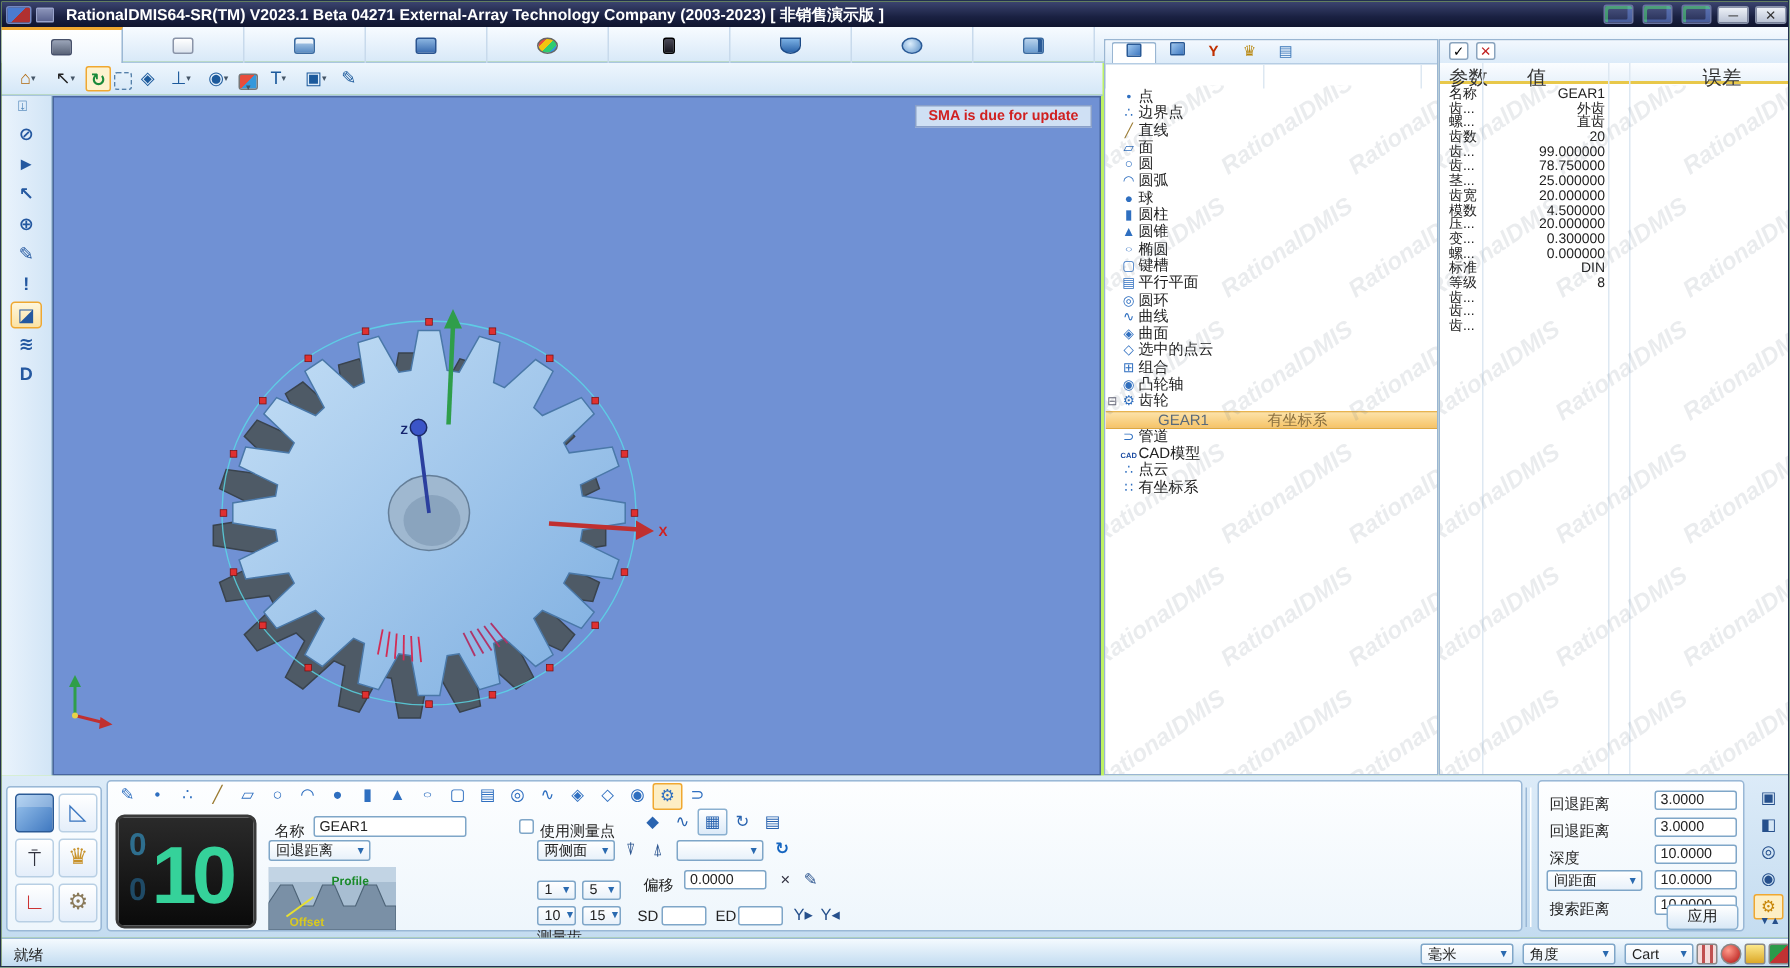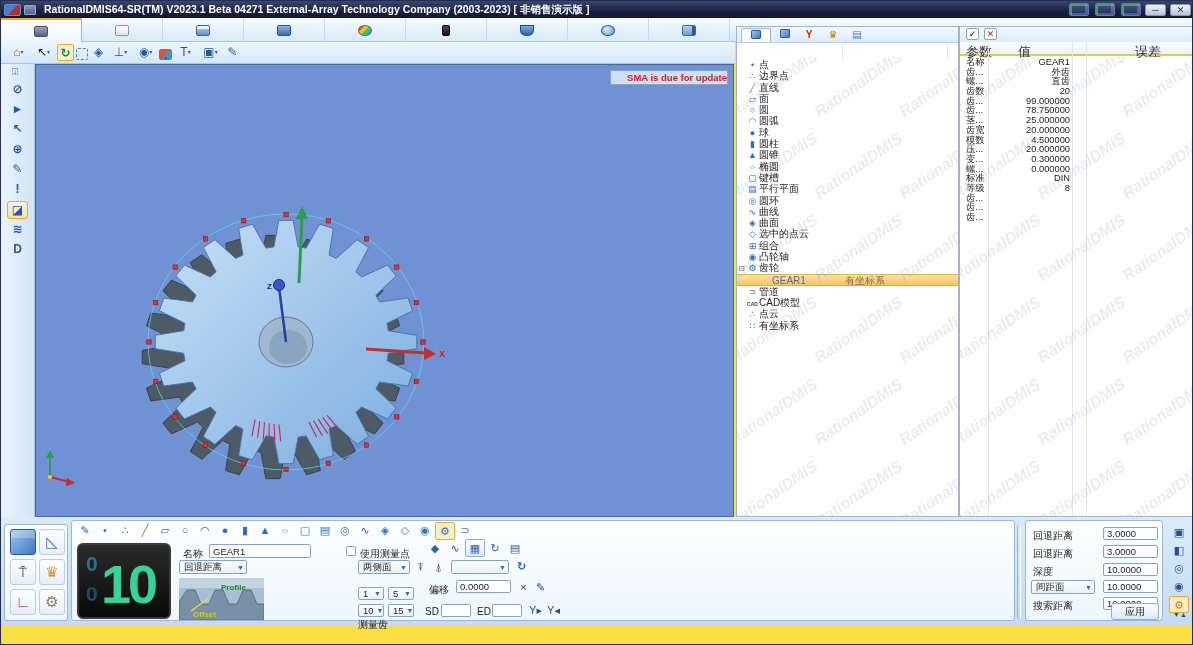--- a/index.html
+++ b/index.html
@@ -1,17 +1,17 @@
 <!DOCTYPE html>
 <html><head>
 <meta charset="utf-8">
 <style>
   html,body{margin:0;padding:0;background:#8ea6c8;}
   *{box-sizing:border-box;font-family:"Liberation Sans","DejaVu Sans",sans-serif;}
-  .app{position:relative;width:1193px;height:645px;background:#fde047;overflow:hidden;border:1px solid #22304f;}
+  .app{position:relative;width:1193px;height:645px;background:#bef264;overflow:hidden;border:1px solid #22304f;}
   
   .titlebar{position:absolute;left:0;top:0;width:1193px;height:17px;background:linear-gradient(#3c4570,#1a2142 60%,#10152e);color:#fff;display:flex;align-items:center;font-size:10.5px;font-weight:bold;}
   .applogo{width:17px;height:12px;margin:0 3px 0 3px;border-radius:2px;background:linear-gradient(135deg,#4a7bd0 50%,#b03030 50%);border:1px solid #7488c0;}
   .applogo2{width:12px;height:10px;margin-right:8px;border-radius:1px;background:linear-gradient(#8a93b8,#5a6390);border:1px solid #9aa4cc;}
   .tbx{width:20px;height:13px;border-radius:2px;background:linear-gradient(#4a5480,#262e56);border:1px solid #6a74a0;margin-left:6px;box-shadow:inset 2px 2px 0 rgba(80,220,120,.55), inset -3px -2px 0 rgba(120,160,255,.4);}
   .winbtn{width:21px;height:12px;margin-left:4px;border-radius:2px;background:linear-gradient(#eef2f8,#b9c2d4);border:1px solid #8a94ac;color:#333;font-size:9px;line-height:10px;text-align:center;font-weight:bold;}
   
   .ribbon{position:absolute;left:0;top:17px;width:1193px;height:24px;background:linear-gradient(#f7fbff,#d8e9f8);border-bottom:1px solid #aac6e0;display:flex;}
   .rtab{width:81px;height:24px;display:flex;align-items:center;justify-content:center;border-right:1px solid #c8daec;}
   .rtab.on{background:linear-gradient(#ffffff,#eef6fd);border-top:2px solid #f0a830;border-right:1px solid #9cb8d4;}
@@ -36,21 +36,21 @@
   .gi-palette{background:linear-gradient(135deg,#e74c3c 0 50%,#3498db 50%);border:1px solid #777;width:13px !important;height:11px !important;margin-top:3px !important;}
   .gi-home{color:#b06a10 !important;}
   .gi-pointer{color:#222 !important;}
   
   .ltoolbar{position:absolute;left:0;top:63px;width:34px;height:453px;background:linear-gradient(90deg,#eaf3fc,#d2e5f6);border-right:1px solid #a8c4de;}
   .pin{position:absolute;left:11px;top:2px;color:#2a6aa8;font-size:10px;}
   .ltoolbar .ico{position:absolute;left:6px;width:21px;height:18px;text-align:center;font-size:12px;line-height:17px;color:#2458a0;font-weight:bold;}
   .ltoolbar .ico.on{border:1px solid #f0a830;border-radius:3px;background:linear-gradient(#fef6dc,#fbe2a4);}
   
   .viewport{position:absolute;left:34px;top:63px;width:699px;height:453px;background:#7091d4;border:1px solid #49659f;}
-  .sma{position:absolute;right:5px;top:5px;width:118px;height:15px;background:#cfe0f4;border:1px solid #8aa0c8;color:#d02020;font-size:9.5px;font-weight:bold;text-align:right;line-height:14px;}
+  .sma{position:absolute;right:5px;top:5px;width:118px;height:15px;background:#cfe0f4;border:1px solid #8aa0c8;color:#d02020;font-size:9.5px;font-weight:bold;text-align:center;line-height:14px;}
   
   .treepanel{position:absolute;left:735px;top:25px;width:223px;height:491px;background:#fff;border:1px solid #9ab6d2;}
   .treetabs{position:absolute;left:0;top:0;width:221px;height:16px;background:linear-gradient(#f2f8fe,#dcebf9);border-bottom:1px solid #b6cde4;display:flex;align-items:center;}
   .treetabs .ico{width:20px;height:14px;text-align:center;font-size:10px;line-height:13px;margin-left:4px;}
   .treetabs .ico.on{width:30px;border:1px solid #9ab6d2;border-bottom:none;background:#fff;border-radius:2px 2px 0 0;}
   .cubeglyph{display:inline-block;width:10px;height:9px;background:linear-gradient(135deg,#9ec7ef,#3f78c0);border:1px solid #2a5a96;border-radius:1px;}
   .gi-filter-funnel{color:#c03000;font-weight:bold;}
   .gi-crown{color:#b8860b;}
   .gi-panel-monitor{color:#3a76b8;}
   .treehead{position:absolute;left:0;top:16px;width:221px;height:14px;background:linear-gradient(#fbfdff,#eaf3fb);border-bottom:2px solid #e8c84a;font-size:10px;color:#333;}
@@ -552,14 +552,30 @@
     <div class="rstrip" style="position:absolute;left:1166px;top:3px;width:26px;height:101px;">
         <span class="ico gi-machine-tool" style="top: 4px;">▣</span>
         <span class="ico gi-cube-probe" style="top: 22px;">◧</span>
         <span class="ico gi-cube-search" style="top: 40px;">◎</span>
         <span class="ico gi-cube-touch" style="top: 58px;">◉</span>
         <span class="ico gi-gear-settings on sel" style="top: 76px;">⚙</span>
       </div>
     <span class="lab" style="left:1172px;top:94px;font-size:7px;color:#26508c;">▼▲</span>
   </div>
 
+  <div class="statusbar">
+    <span class="lab" style="left:8px;top:4px;">就绪</span>
+    <div class="combo" style="left:946px;top:3px;width:62px;">
+        <span>毫米</span>
+        <span class="car">▼</span>
+      </div>
+    <div class="combo" style="left:1014px;top:3px;width:62px;">
+        <span>角度</span>
+        <span class="car">▼</span>
+      </div>
+    <div class="combo" style="left:1082px;top:3px;width:46px;">
+        <span>Cart</span>
+        <span class="car">▼</span>
+      </div>
+    <span id="statusicons"><span class="sico ico gi-grid-red" style="left: 1130px;"></span><span class="sico ico gi-ball-red" style="left: 1146px;"></span><span class="sico ico gi-flag-yellow" style="left: 1162px;"></span><span class="sico ico gi-link-colored" style="left: 1178px;"></span></span>
+  </div>
 
 </div>
 
 </body></html>

